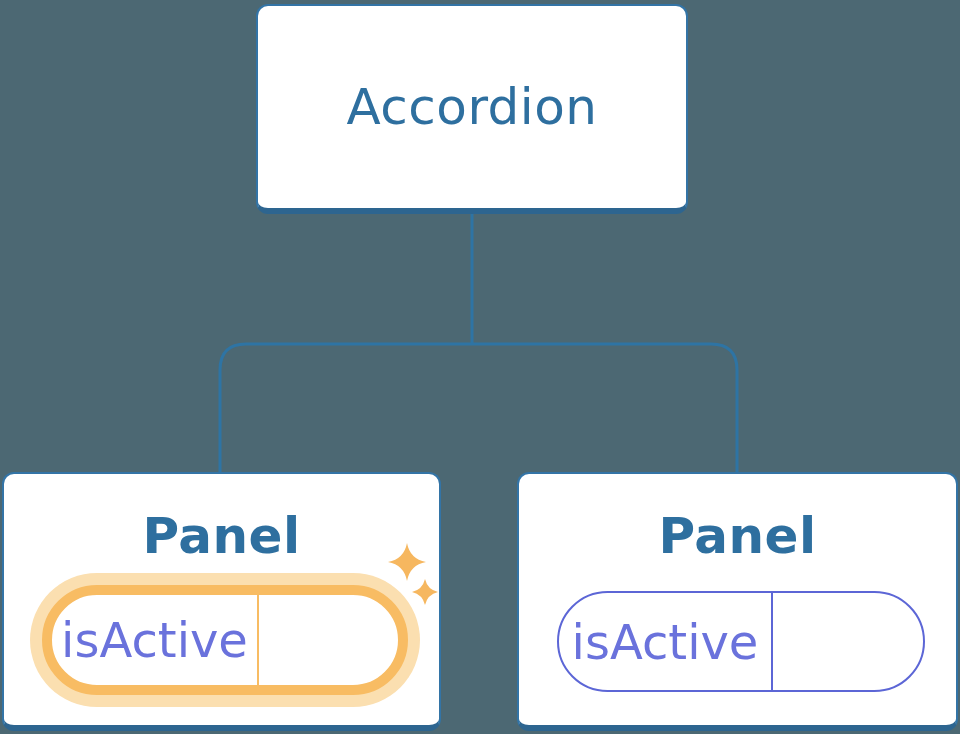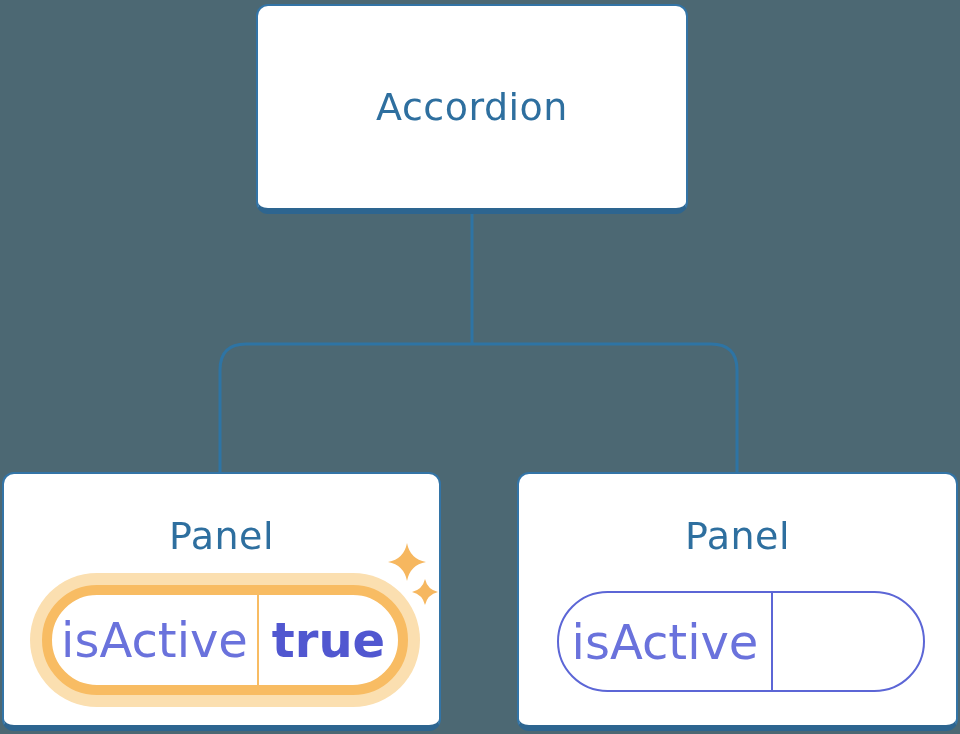--- a/index.html
+++ b/index.html
@@ -35,21 +35,21 @@
     left: 256px;
     top: 4px;
     width: 432px;
     height: 210px;
     display: flex;
     align-items: center;
     justify-content: center;
   }
   .node-title {
     color: var(--title-text, #2E6F9F);
-    font-size: 38px;
+    font-size: 50px;
     font-weight: 500;
     letter-spacing: 0.5px;
   }
   .panel-card-left {
     left: 2px;
     top: 472px;
     width: 439px;
     height: 259px;
   }
   .panel-card-right {
@@ -58,20 +58,21 @@
     width: 441px;
     height: 259px;
   }
   .panel-title {
     position: absolute;
     top: 38px;
     left: 0;
     width: 100%;
     text-align: center;
     line-height: 48px;
+    font-weight: bold;
   }
   .pill {
     position: absolute;
     box-sizing: border-box;
     background: #FFFFFF;
     display: flex;
     align-items: stretch;
     overflow: hidden;
   }
   .pill-active {
@@ -135,21 +136,20 @@
     <div class="panel-title node-title">Panel</div>
 
     <svg class="sparkles" width="56" height="66" viewBox="0 0 56 66">
       <path d="M23 1 Q26 17 42 20 Q26 23 23 39 Q20 23 4 20 Q20 17 23 1 Z" fill="#F6B75F"></path>
       <path d="M41 37 Q43.5 47.5 54 50 Q43.5 52.5 41 63 Q38.5 52.5 28 50 Q38.5 47.5 41 37 Z" fill="#F6B75F"></path>
     </svg>
 
     <div class="pill pill-active">
       <div class="pill-cell pill-key">isActive</div>
       <div class="pill-divider"></div>
-      <div class="pill-cell pill-value">true</div>
     </div>
   </div>
 
   <div class="card panel-card-right">
     <div class="panel-title node-title">Panel</div>
 
     <div class="pill pill-inactive">
       <div class="pill-cell pill-key">isActive</div>
       <div class="pill-divider"></div>
     </div>

